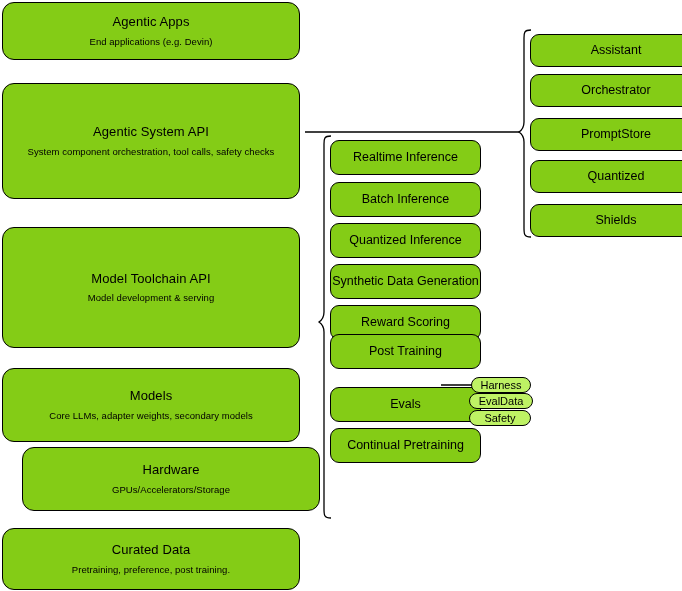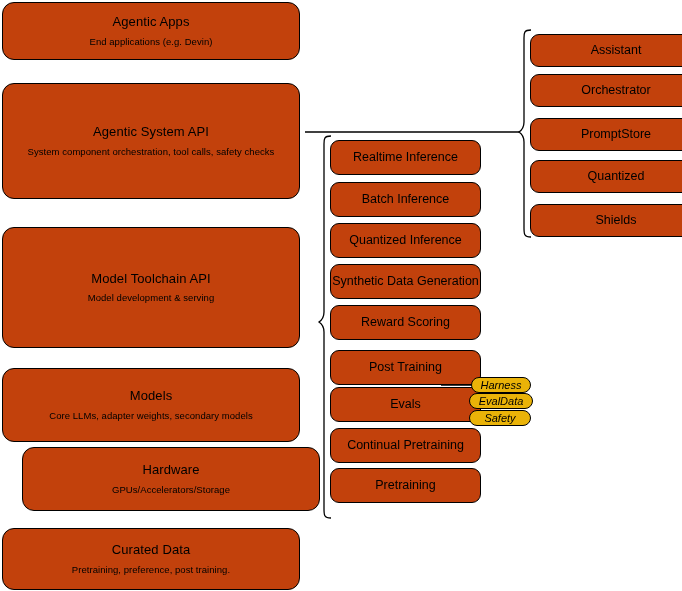--- a/index.html
+++ b/index.html
@@ -18,21 +18,21 @@
     width: 682px;
     height: 591px;
     overflow: hidden;
     background: #ffffff;
   }
 
   
   .node {
     position: absolute;
     box-sizing: border-box;
-    background: #c2410c;
+    background: #84cc16;
     border: 1.3px solid #000000;
     display: flex;
     flex-direction: column;
     align-items: center;
     justify-content: center;
     text-align: center;
     line-height: 1.25;
   }
 
   
@@ -67,31 +67,30 @@
     width: 172px;
     height: 33px;
     border-radius: 9px;
     font-size: 12.5px;
   }
 
   
   .pill {
     position: absolute;
     box-sizing: border-box;
-    background: #eab308;
+    background: #bef264;
     border: 1.3px solid #000000;
     border-radius: 999px;
     height: 16px;
     display: flex;
     align-items: center;
     justify-content: center;
     font-size: 11px;
     line-height: 1;
     white-space: nowrap;
-    font-style: italic;
   }
 
   
   #wires {
     position: absolute;
     left: 0;
     top: 0;
     width: 682px;
     height: 591px;
     pointer-events: none;
@@ -169,32 +168,29 @@
   </div>
   <div class="node svc" style="top:223px;">
     <span>Quantized Inference</span>
   </div>
   <div class="node svc" style="top:264px;">
     <span>Synthetic Data Generation</span>
   </div>
   <div class="node svc" style="top:305px;">
     <span>Reward Scoring</span>
   </div>
-  <div class="node svc" style="top:350px;text-align:right;">
+  <div class="node svc" style="top:334px;text-align:right;">
     <span>Post Training</span>
   </div>
   <div class="node svc" style="top:387px;">
     <span>Evals</span>
   </div>
   <div class="node svc" style="top:428px;">
     <span>Continual Pretraining</span>
   </div>
-  <div class="node svc" style="top:468px;">
-    <span>Pretraining</span>
-  </div>
 
   <div class="pill" style="left:471px; top:377px; width:60px;">
     <span>Harness</span>
   </div>
   <div class="pill" style="left:469px; top:393px; width:64px;">
     <span>EvalData</span>
   </div>
   <div class="pill" style="left:469px; top:410px; width:62px;">
     <span>Safety</span>
   </div>

